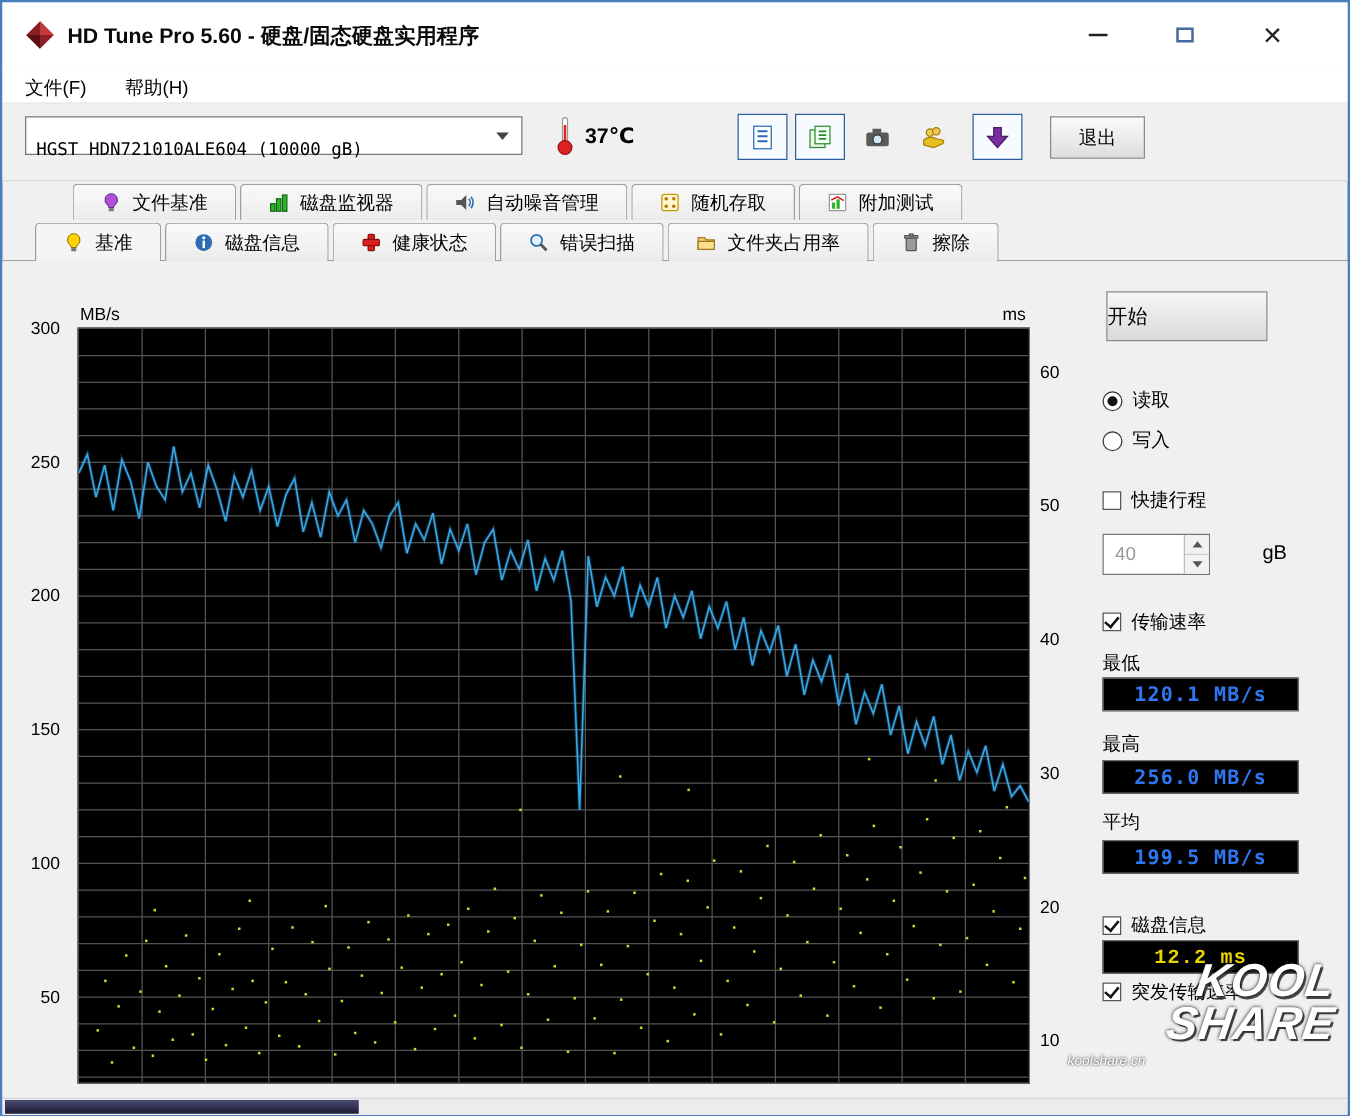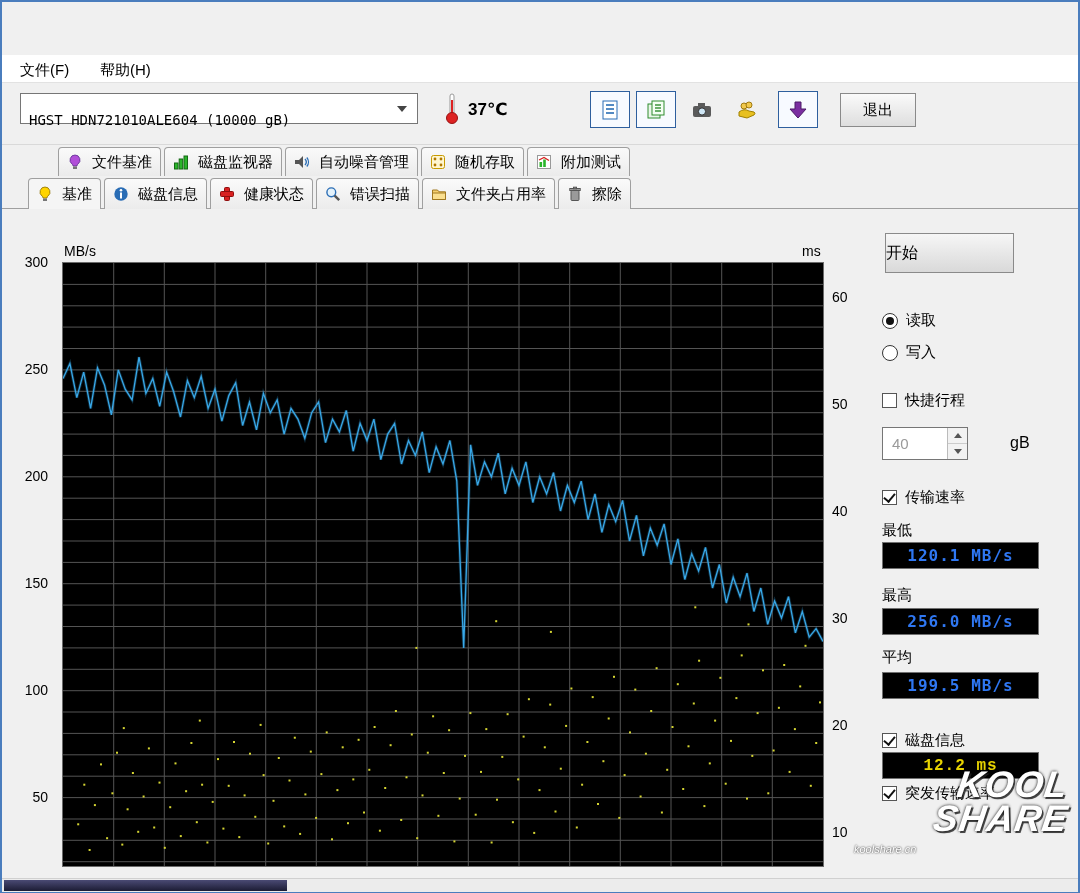--- a/index.html
+++ b/index.html
@@ -26,21 +26,21 @@
   .thermo{position:absolute;left:442px;top:9px;width:16px;height:32px;}
   .temp-text{position:absolute;left:466px;top:16px;font-size:17px;font-weight:600;}
   .tbtn{position:absolute;top:8px;width:40px;height:37px;display:flex;align-items:center;justify-content:center;background:#f0f0f0;box-sizing:border-box;}
   .tbtn.framed{border:1px solid #2e5f9e;background:#f7faff;}
   #tb-copy{left:588px;} #tb-copyimg{left:634px;} #tb-camera{left:680px;} #tb-hand{left:725px;} #tb-save{left:776px;}
   .exit-btn{position:absolute;left:838px;top:10px;width:74px;height:32px;border:1px solid #8a8a8a;background:linear-gradient(#fafafa,#dedede);display:flex;align-items:center;justify-content:center;font-size:15px;}
   
   .tabrow{position:absolute;display:flex;align-items:flex-end;}
   #tabrow1{left:56px;top:143px;height:31px;}
   #tabrow2{left:26px;top:174px;height:33px;z-index:2;}
-  .tab{display:flex;align-items:center;gap:8px;padding:0 8px;height:29px;background:linear-gradient(#fafafa,#ebebeb);border:1px solid #9f9f9f;border-bottom:none;border-radius:4px 4px 0 0;margin-right:3px;font-size:15px;box-sizing:border-box;white-space:nowrap;}
+  .tab{display:flex;align-items:center;gap:8px;padding:0 22px;height:29px;background:linear-gradient(#fafafa,#ebebeb);border:1px solid #9f9f9f;border-bottom:none;border-radius:4px 4px 0 0;margin-right:3px;font-size:15px;box-sizing:border-box;white-space:nowrap;}
   #tabrow2 .tab{height:31px;}
   .tab.active{background:#f5f5f5;height:36px;z-index:3;position:relative;}
   .tab-baseline{position:absolute;left:0;top:206px;width:1076px;height:1px;background:#9f9f9f;z-index:1;}
   .ticon{width:17px;height:17px;display:inline-flex;}
   
   .content{position:absolute;left:0;top:207px;width:1076px;height:669px;background:#f0f0f0;z-index:2;}
   .plot{position:absolute;left:60px;top:53px;width:760px;height:603px;background:#000;border:1px solid #6a6a6a;box-sizing:content-box;}
   .plot svg{position:absolute;left:0;top:0;width:100%;height:100%;}
   .axis-unit{position:absolute;font-size:14px;color:#000;}
   #unit-left{left:62px;top:34px;}
@@ -86,20 +86,39 @@
   
   .watermark{position:absolute;right:2px;bottom:8px;width:230px;height:115px;z-index:9;pointer-events:none;text-align:right;}
   .wm-big{font-size:37px;font-weight:900;font-style:italic;color:#fff;line-height:0.92;letter-spacing:1px;transform:skewX(-8deg);text-shadow:0 0 3px #000,2px 2px 0 rgba(40,40,40,.8);padding-right:8px;}
   .wm-site{position:absolute;left:8px;bottom:28px;font-size:11px;color:#fff;text-shadow:0 0 2px #000;font-style:italic;}
 </style>
 </head>
 <body>
 
 <div id="window">
 
+  <div class="titlebar">
+    <span class="app-icon">
+      <svg viewBox="0 0 24 24" width="24" height="24">
+        <polygon points="12,1 23,12 12,23 1,12" fill="#8c1f24"></polygon>
+        <polygon points="12,1 23,12 12,12" fill="#c23a3a"></polygon>
+        <polygon points="1,12 12,12 12,23" fill="#5a1012"></polygon>
+      </svg>
+    </span>
+    <span class="title-text">HD Tune Pro 5.60 - 硬盘/固态硬盘实用程序</span>
+    <div class="winbtn" id="btn-min">
+        <span class="min-glyph"></span>
+      </div>
+    <div class="winbtn" id="btn-max">
+        <span class="max-glyph"></span>
+      </div>
+    <div class="winbtn" id="btn-close">
+        <span class="close-glyph">×</span>
+      </div>
+  </div>
 
   <div class="menubar">
     <span class="menu-item" id="menu-file">文件(F)</span>
     <span class="menu-item" id="menu-help">帮助(H)</span>
   </div>
 
   <div class="toolbar">
     <div class="combo">
       <span class="combo-text">HGST HDN721010ALE604 (10000 gB)</span>
       <span class="combo-arrow"></span>

